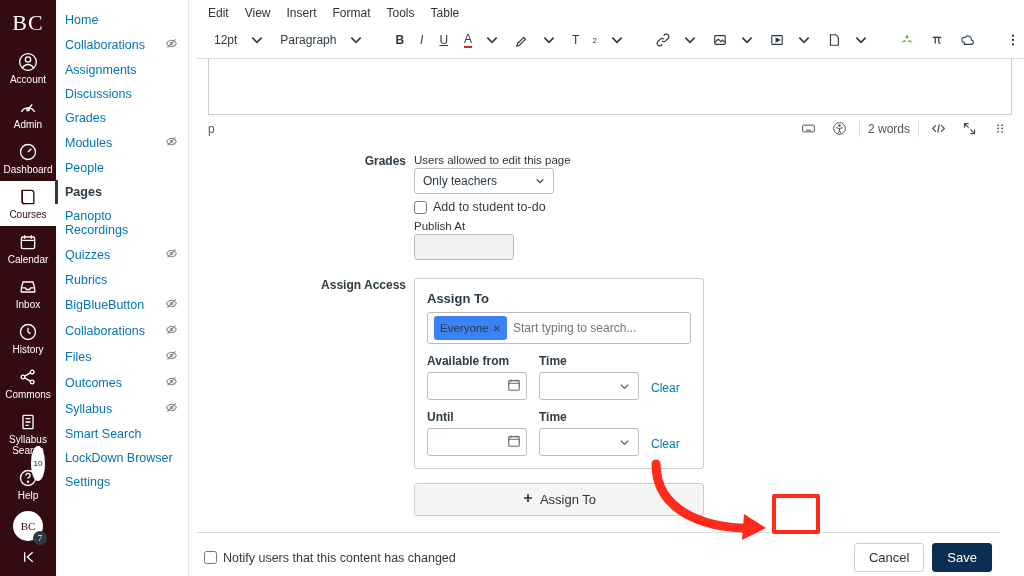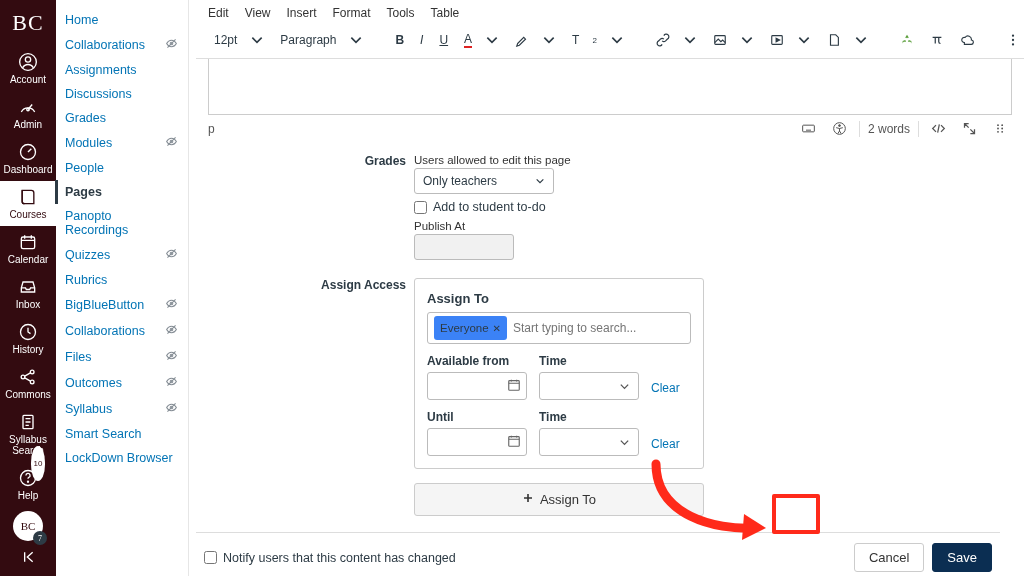--- a/index.html
+++ b/index.html
@@ -262,20 +262,23 @@
           <path d="M2 8s2.2-4 6-4 6 4 6 4-2.2 4-6 4-6-4-6-4z"></path>
           <circle cx="8" cy="8" r="1.6"></circle>
           <path d="M3 13 13 3"></path>
         </svg></span>
     </div>
     <div class="cn-item">
       <span>Smart Search</span>
     </div>
     <div class="cn-item">
       <span>LockDown Browser</span>
+    </div>
+    <div class="cn-item">
+      <span>Settings</span>
     </div>
   </nav>
 
 <div class="main">
 
   <div class="menubar" id="menubar">
       <span>Edit</span>
       <span>View</span>
       <span>Insert</span>
       <span>Format</span>

